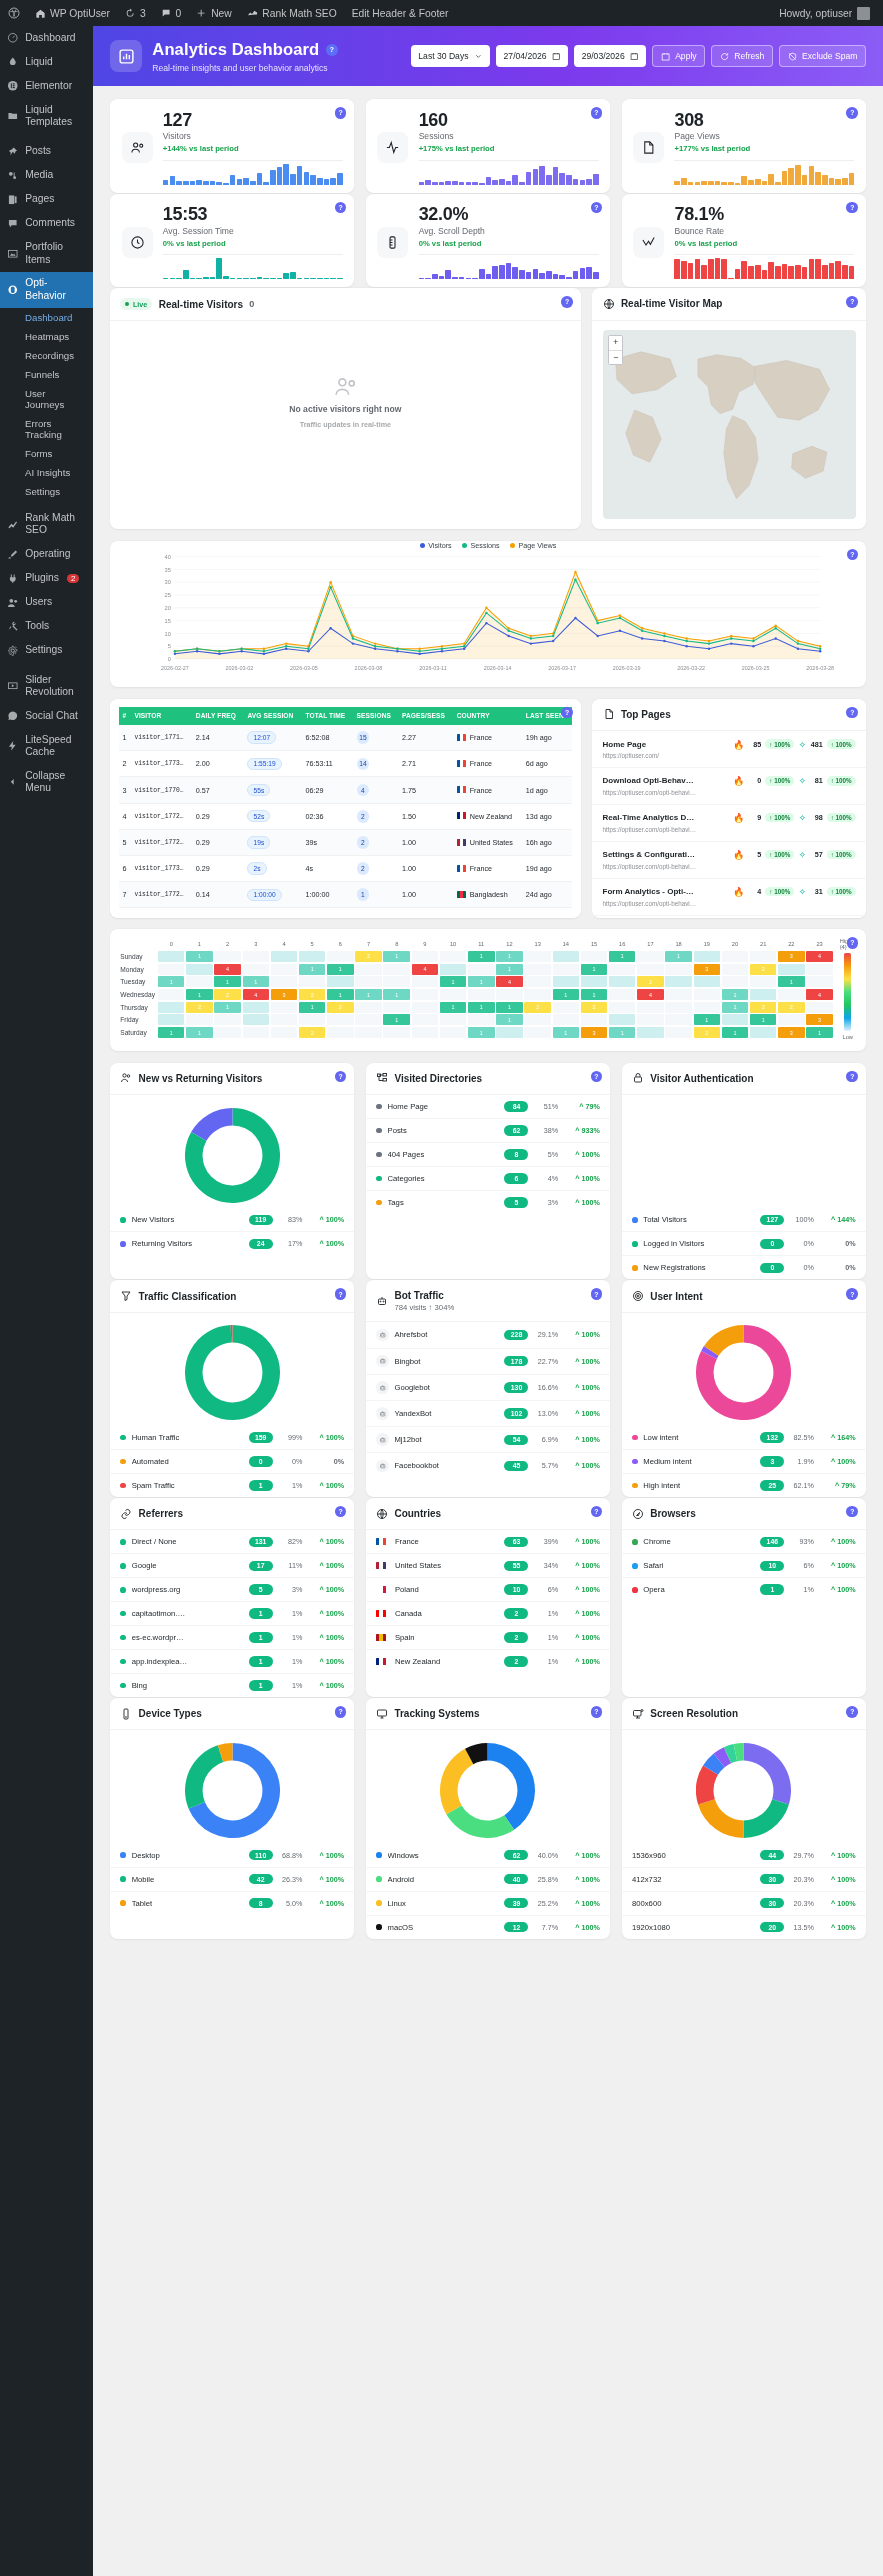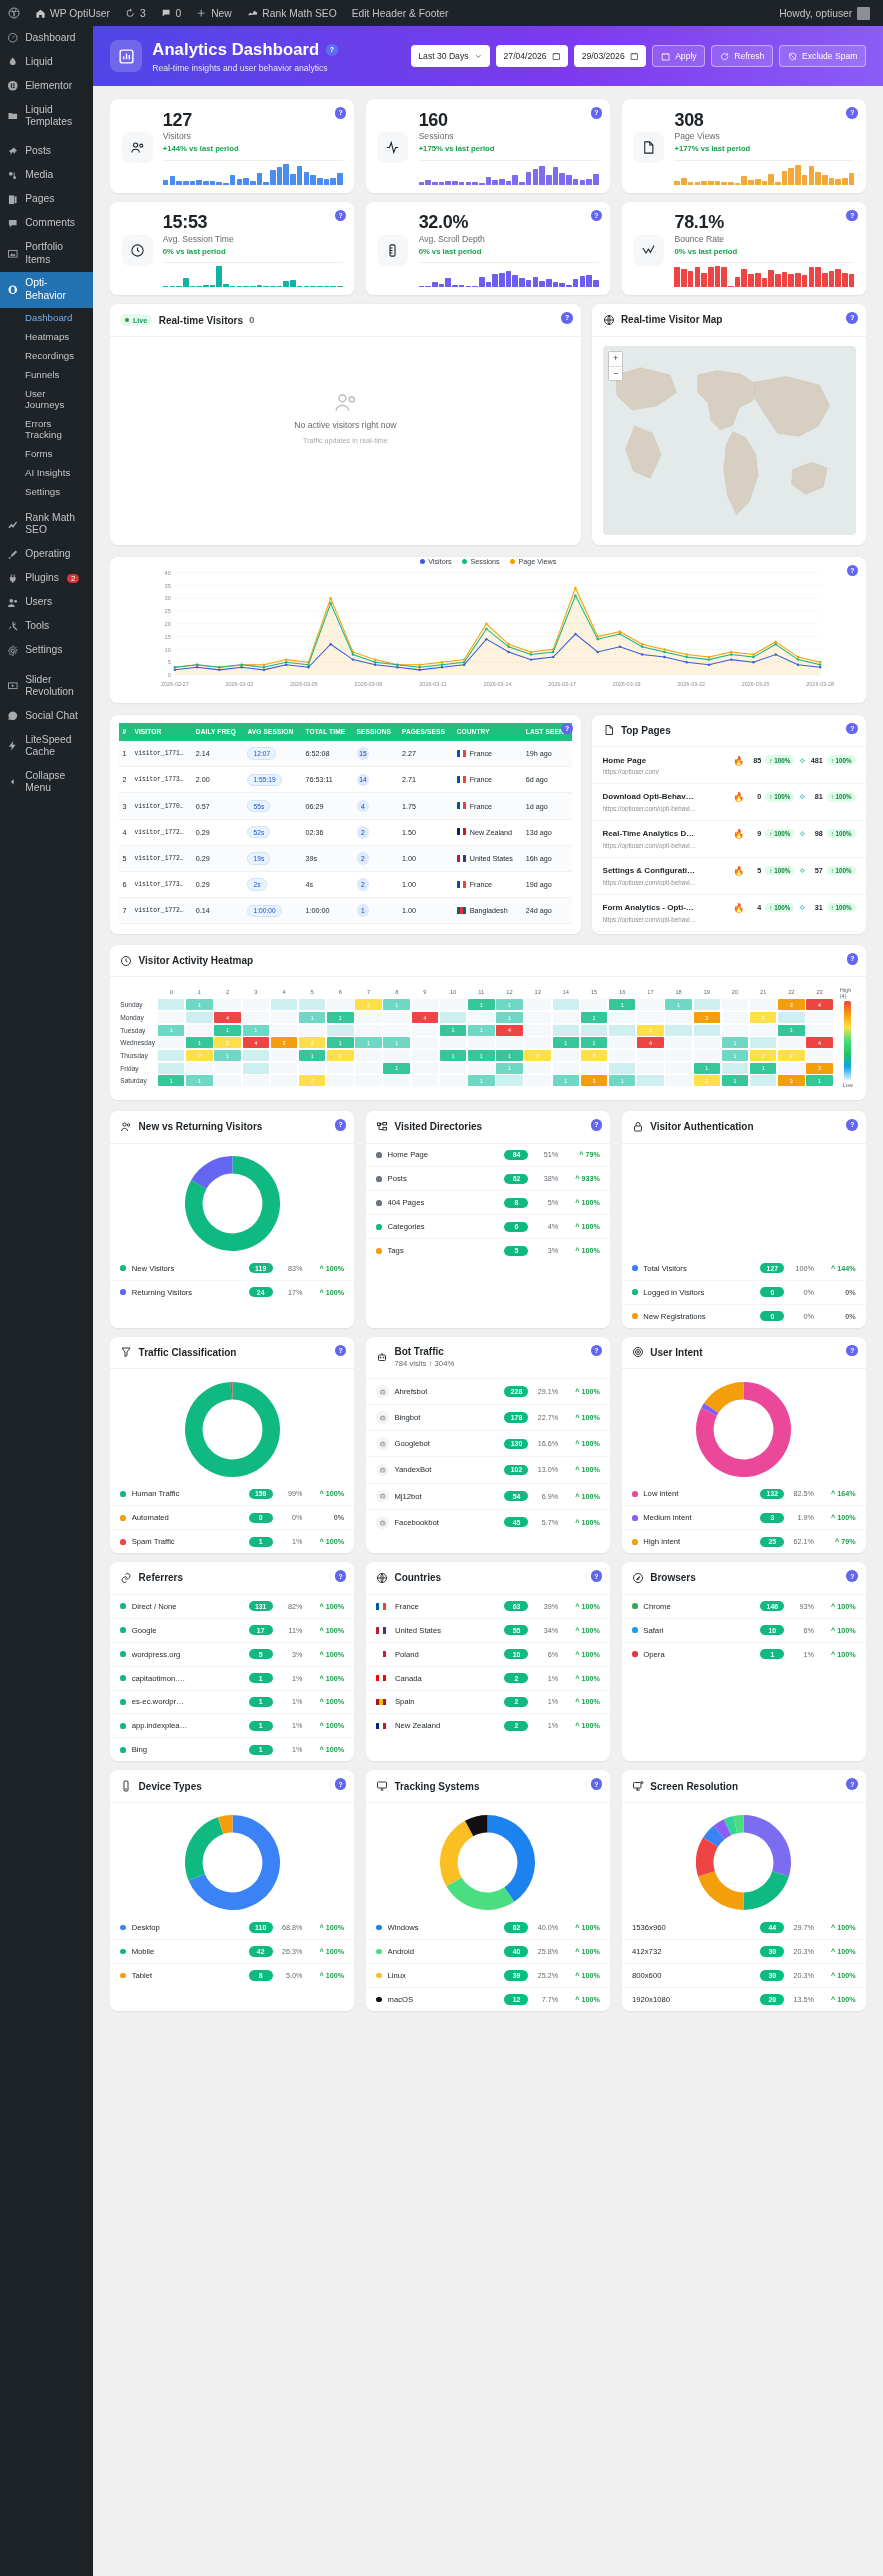--- a/index.html
+++ b/index.html
@@ -49,21 +49,21 @@
               font-weight:700; cursor:pointer; }
   .help-dot.on-card { position:absolute; top:8px; right:8px; background:#6366f1; }
   .ob-controls { margin-left:auto; display:flex; align-items:center; gap:6.3px; }
   .ctl { background:#fff; border-radius:4px; height:22px; display:flex; align-items:center;
          padding:0 7.5px; font-size:8.6px; color:#1d2327; gap:5.2px; white-space:nowrap; cursor:pointer; }
   .ctl-ghost { background:rgba(255,255,255,.14); border:0.6px solid rgba(255,255,255,.45); color:#fff; }
   .ctl-ghost svg { stroke:#fff; fill:none; stroke-width:2; width:9.2px; height:9.2px; }
   .ctl svg.cal { width:8.6px; height:8.6px; stroke:#1d2327; fill:none; stroke-width:1.8; }
   
   .pad { padding:12.6px 17px 0 17px; }
-  .row3 { display:grid; grid-template-columns:repeat(3,1fr); gap:11.5px; margin-bottom:9px; }
+  .row3 { display:grid; grid-template-columns:repeat(3,1fr); gap:11.5px; margin-bottom:1px; }
   .row2 { display:grid; grid-template-columns:1.72fr 1fr; gap:11.5px; margin-bottom:11.5px; }
   .card { background:#fff; border-radius:7.5px; position:relative; box-shadow:0 0.6px 1.7px rgba(16,24,40,.07); }
   .card-head { display:flex; align-items:center; gap:6.3px; padding:9.7px 10.3px; border-bottom:0.6px solid #f0f1f3; }
   .card-head h2 { font-size:10px; font-weight:700; }
   .card-head svg { width:12px; height:12px; stroke:#1d2327; fill:none; stroke-width:1.8; }
   .card-sub { font-size:7.7px; color:#646970; margin-top:1.7px; }
   
   .stat { display:flex; gap:10.3px; padding:11.5px 11.5px 8px 11.5px; }
   .stat-ico { width:31px; height:31px; border-radius:7.5px; background:#f6f7f9; flex:0 0 31px;
               display:flex; align-items:center; justify-content:center; align-self:center; }
@@ -72,21 +72,21 @@
   .stat-val { font-size:18px; font-weight:700; line-height:1.1; letter-spacing:-0.3px; }
   .stat-label { font-size:8.6px; color:#646970; margin-top:0.6px; }
   .stat-delta { font-size:7.7px; color:#16a34a; font-weight:700; margin-top:3.4px; }
   .spark { display:flex; align-items:flex-end; gap:1.1px; height:25px; margin-top:6.3px;
            border-top:0.6px solid #eceef1; padding-top:5.2px; }
   .spark i { flex:1; border-radius:0.6px; display:block; }
   
   .live-pill { display:inline-flex; align-items:center; gap:3.4px; background:#e7f8ef; color:#0f9d58;
                border-radius:6.9px; padding:1.7px 5.2px; font-size:7.2px; font-weight:700; }
   .live-pill .dot { width:4px; height:4px; border-radius:50%; background:#16a34a; }
-  .rt-empty { height:161px; display:flex; flex-direction:column; align-items:center; justify-content:center; gap:5.2px; }
+  .rt-empty { height:161px; display:flex; flex-direction:column; align-items:center; justify-content:center; gap:5.2px;font-weight:bold; }
   .rt-empty svg { width:25px; height:25px; stroke:#c3c4c7; fill:none; stroke-width:1.6; }
   .rt-empty .t1 { font-size:8.6px; color:#646970; }
   .rt-empty .t2 { font-size:7.2px; color:#a7aaad; }
   .map-box { margin:9.2px 10.3px 10.3px 10.3px; height:189px; background:#e8ecec; border-radius:4.6px;
              position:relative; overflow:hidden; }
   .map-zoom { position:absolute; top:5.7px; left:5.7px; width:15px; background:#fff; border:0.6px solid #c3c4c7;
               border-radius:1.7px; font-size:8.6px; text-align:center; color:#333; }
   .map-zoom div { height:13.8px; line-height:13.8px; cursor:pointer; }
   .map-zoom div+div { border-top:0.6px solid #dcdcde; }
   
@@ -1075,27 +1075,20 @@
   <span class="tp-chip">↑ 100%</span>
  </div>
  <div class="tp-url">https://optiuser.com/opti-behavi…</div>
               </div>
             </div>
       </div>
     </div>
 
     <div class="card" style="margin-bottom:11.5px">
       <span class="help-dot on-card">?</span>
-      <div class="card-head">
-        <svg viewBox="0 0 24 24">
-              <circle cx="12" cy="12" r="9"></circle>
-              <path d="M12 7v5l3 2"></path>
-            </svg>
-        <h2>Visitor Activity Heatmap</h2>
-      </div>
       <div class="hm-wrap">
         <div class="hm-grid" id="hmGrid">
               <div class="hm-r hm-head">
                 <span class="lab"></span>
                 <span class="cell">0</span>
                 <span class="cell">1</span>
                 <span class="cell">2</span>
                 <span class="cell">3</span>
                 <span class="cell">4</span>
                 <span class="cell">5</span>

